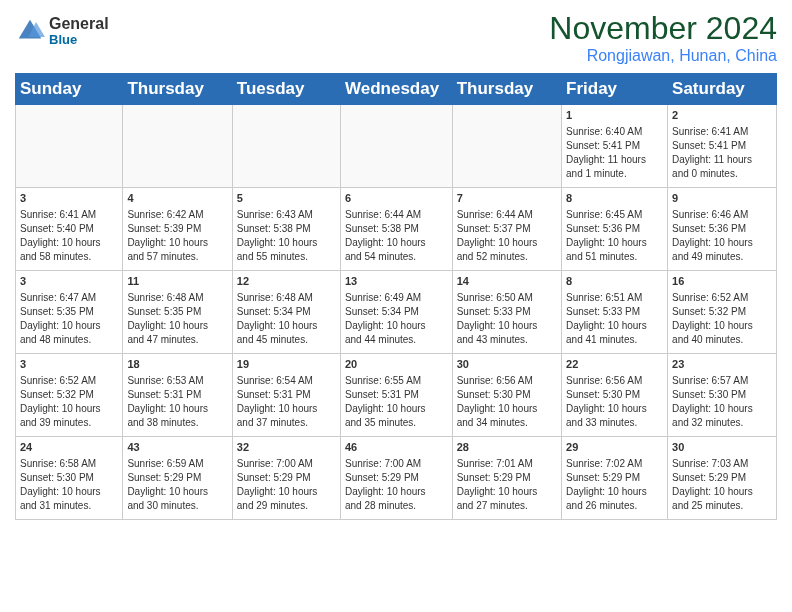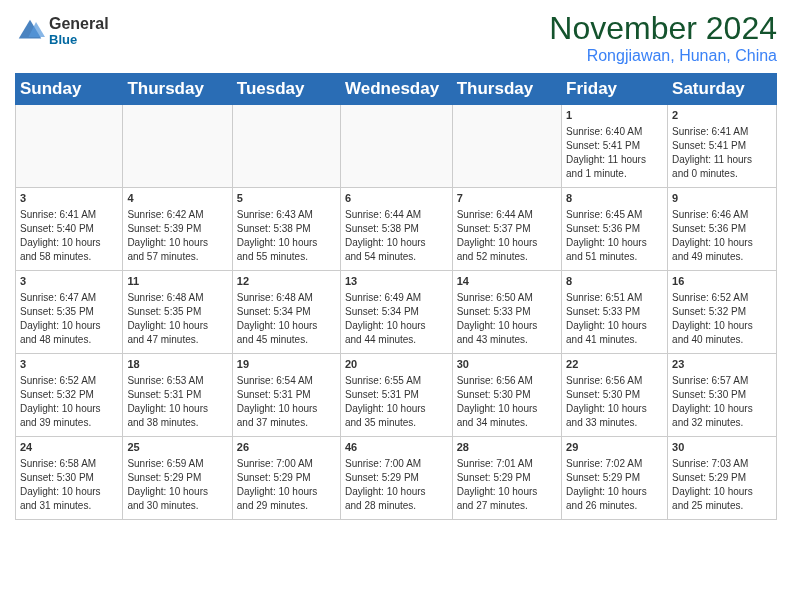--- a/index.html
+++ b/index.html
@@ -238,25 +238,25 @@
             <span class="day-number">23</span>
             <div class="day-info">Sunrise: 6:57 AM<br>Sunset: 5:30 PM<br>Daylight: 10 hours<br>and 32 minutes.</div>
           </td>
         </tr>
         <tr>
           <td>
             <span class="day-number">24</span>
             <div class="day-info">Sunrise: 6:58 AM<br>Sunset: 5:30 PM<br>Daylight: 10 hours<br>and 31 minutes.</div>
           </td>
           <td>
-            <span class="day-number">25</span>
+            <span class="day-number">43</span>
             <div class="day-info">Sunrise: 6:59 AM<br>Sunset: 5:29 PM<br>Daylight: 10 hours<br>and 30 minutes.</div>
           </td>
           <td>
-            <span class="day-number">26</span>
+            <span class="day-number">32</span>
             <div class="day-info">Sunrise: 7:00 AM<br>Sunset: 5:29 PM<br>Daylight: 10 hours<br>and 29 minutes.</div>
           </td>
           <td>
             <span class="day-number">46</span>
             <div class="day-info">Sunrise: 7:00 AM<br>Sunset: 5:29 PM<br>Daylight: 10 hours<br>and 28 minutes.</div>
           </td>
           <td>
             <span class="day-number">28</span>
             <div class="day-info">Sunrise: 7:01 AM<br>Sunset: 5:29 PM<br>Daylight: 10 hours<br>and 27 minutes.</div>
           </td>

